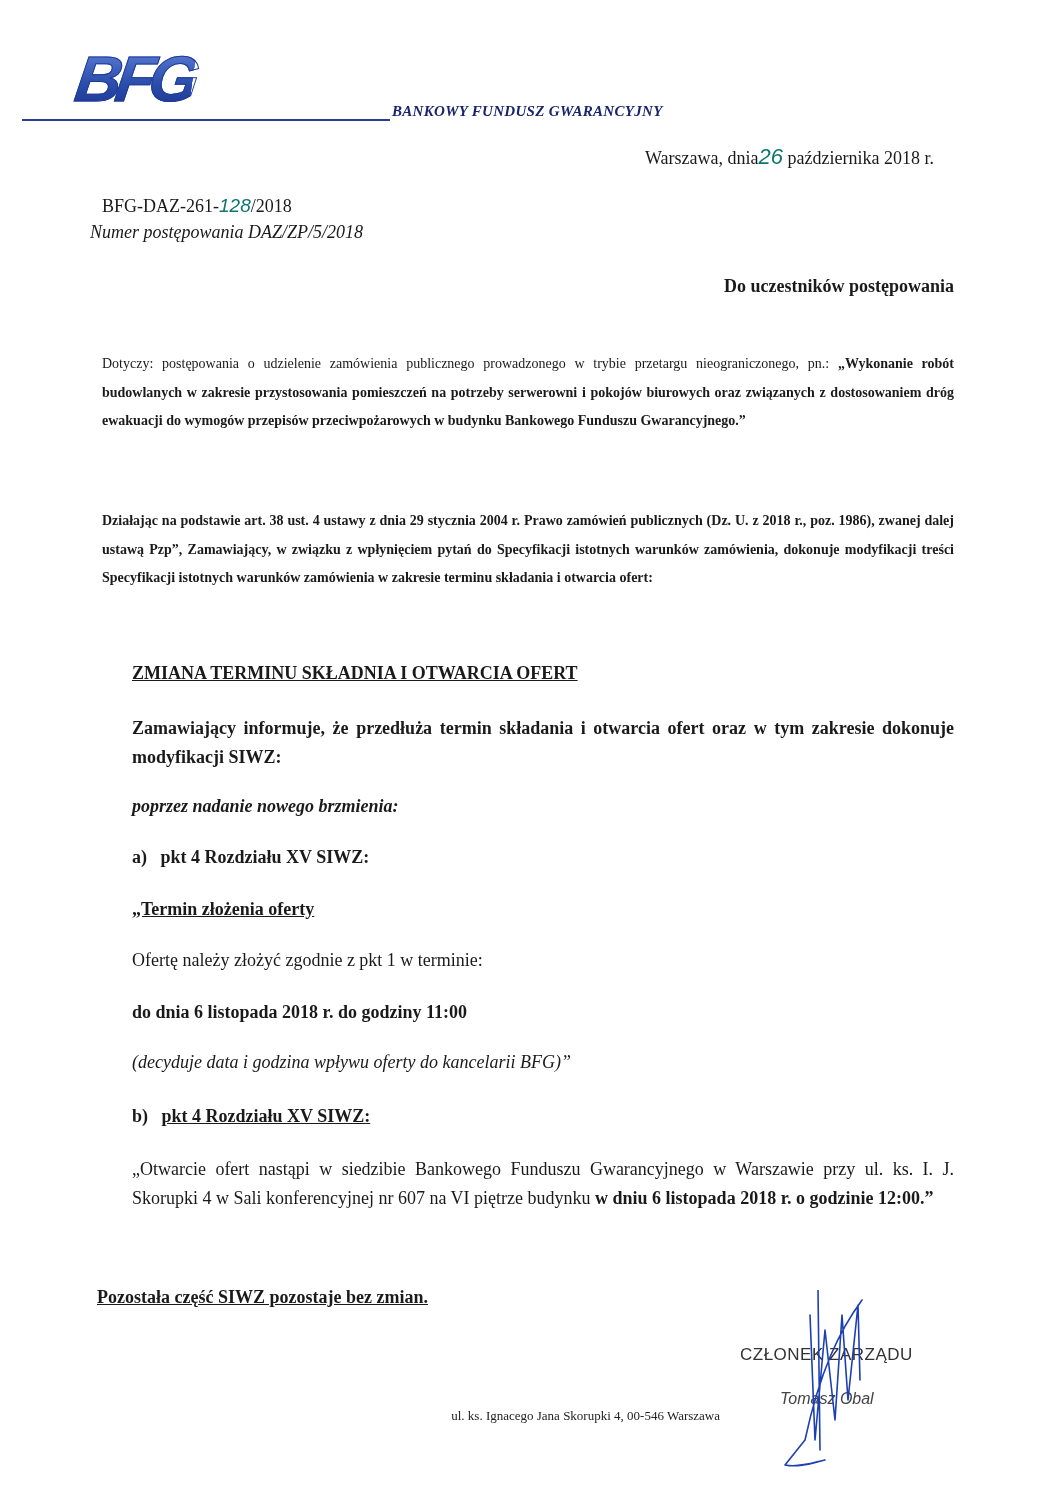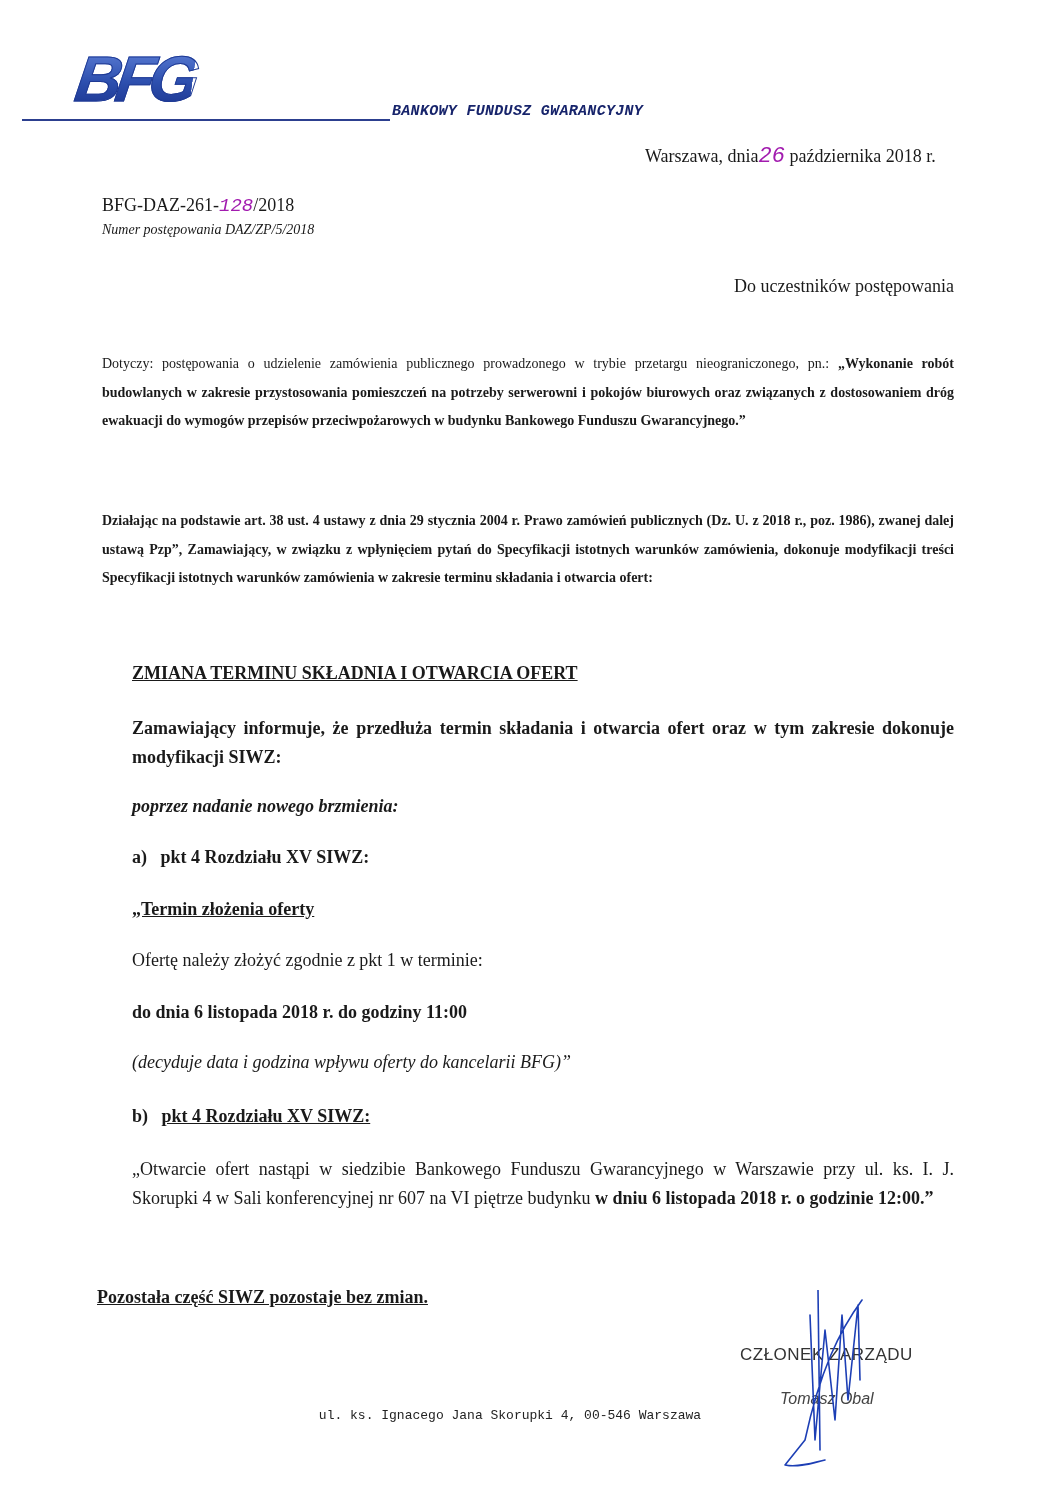--- a/index.html
+++ b/index.html
@@ -6,42 +6,42 @@
     body { width: 1058px; height: 1496px; position: relative; overflow: hidden;
       font-family: "Liberation Serif", serif; color: #1a1a1a; }
     .abs { position: absolute; }
     .logo { left: 76px; top: 48px; width: 138px; height: 62px; }
     .logo-text { font-family: "Liberation Sans", sans-serif; font-weight: bold; font-style: italic;
       font-size: 64px; letter-spacing: -6px; line-height: 62px;
       background: linear-gradient(180deg, #5d7fd6 0%, #2d4fae 55%, #1b3590 100%);
       -webkit-background-clip: text; background-clip: text; color: transparent;
       -webkit-text-stroke: 1px #1f3a94; transform: skewX(-8deg); display: inline-block; }
     .head-rule { left: 22px; top: 119px; width: 368px; height: 2px; background: #2c3f8f; }
-    .org-name { left: 392px; top: 103px; font-family: Liberation Mono, monospace; font-style: italic;
+    .org-name { left: 392px; top: 103px; font-family: Liberation Serif, serif; font-style: italic;
       font-weight: bold; font-size: 15px; color: #17246b; letter-spacing: 0.3px; text-align: right; }
     .date { left: 645px; top: 144px; font-size: 18px; }
-    .hand { font-family: Liberation Mono, monospace; font-style: italic; color: #a21caf; font-size: 22px; margin-top: 24px; }
+    .hand { font-family: Liberation Sans, sans-serif; font-style: italic; color: #0f766e; font-size: 22px; margin-top: 24px; }
     .ref { left: 102px; top: 195px; font-size: 18px; }
-    .procnum { left: 102px; top: 222px; font-size: 14px; font-style: italic; }
-    .addressee { right: 104px; top: 276px; font-size: 18px; font-weight: normal; }
+    .procnum { left: 90px; top: 222px; font-size: 18px; font-style: italic; }
+    .addressee { right: 104px; top: 276px; font-size: 18px; font-weight: bold; }
     .para { left: 102px; width: 852px; font-size: 14px; line-height: 28.5px; text-align: justify; }
     .p-dotyczy { top: 350px; }
     .p-dzialajac { top: 507px; font-weight: bold; }
     .section-title { left: 132px; top: 663px; font-size: 18px; font-weight: bold; text-decoration: underline; }
     .p-info { left: 132px; top: 714px; width: 822px; font-size: 18px; font-weight: bold; line-height: 28.5px; text-align: justify; }
     .line { left: 132px; font-size: 18px; }
     .bold { font-weight: bold; }
     .ital { font-style: italic; }
     .ul { text-decoration: underline; }
     .p-otwarcie { left: 132px; top: 1155px; width: 822px; font-size: 18px; line-height: 28.5px; text-align: justify; }
     .footer-note { left: 97px; top: 1287px; font-size: 18px; font-weight: bold; text-decoration: underline; }
     .sig-title { left: 740px; top: 1345px; font-family: "Liberation Sans", sans-serif; font-size: 17px; color: #333; letter-spacing: 0.5px; }
     .sig-name { left: 780px; top: 1390px; font-family: "Liberation Sans", sans-serif; font-style: italic; font-size: 16px; color: #444; }
     .signature { left: 780px; top: 1290px; width: 110px; height: 190px; }
-    .address { left: 300px; top: 1405px; width: 420px; font-family: Liberation Mono, monospace; font-size: 13px; line-height: 21px; text-align: center; color: #222; }
+    .address { left: 300px; top: 1405px; width: 420px; font-family: Liberation Serif, serif; font-size: 13px; line-height: 21px; text-align: right; color: #222; }
   </style>
 </head>
 <body>
 
 <div class="abs logo">
   <span class="logo-text">BFG</span>
 </div>
 <div class="abs head-rule"></div>
 <div class="abs org-name">BANKOWY FUNDUSZ GWARANCYJNY</div>
 

